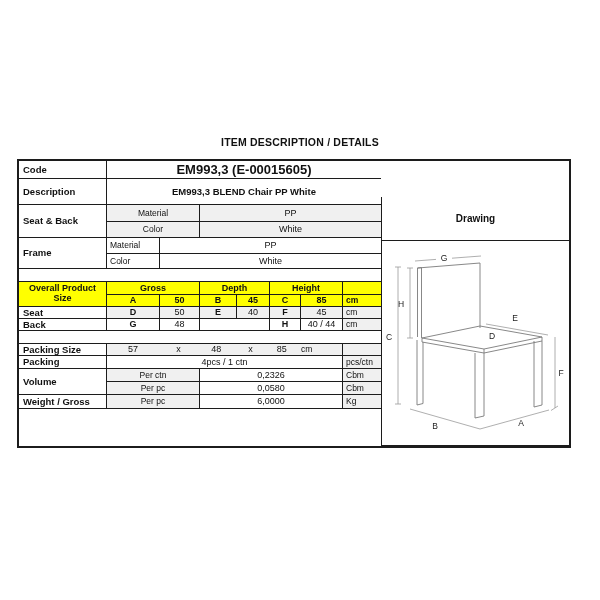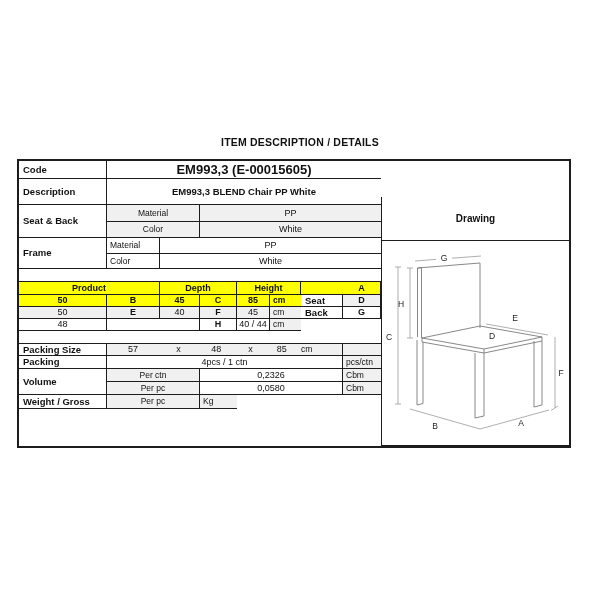--- a/index.html
+++ b/index.html
@@ -67,21 +67,25 @@
         <div class="c s5 no-r gray">White</div>
 
         <div class="c lab rs2">Frame</div>
         <div class="c left sm">Material</div>
         <div class="c s6 no-r">PP</div>
         <div class="c left sm">Color</div>
         <div class="c s6 no-r">White</div>
 
         <div class="c s8 no-r"></div>
 
-        <div class="c s2 yl">Product</div>
+        <div class="c yl rs2 two-line">
+          <span>Overall Product</span>
+          <span>Size</span>
+        </div>
+        <div class="c s2 yl">Gross</div>
         <div class="c s2 yl">Depth</div>
         <div class="c s2 yl">Height</div>
         <div class="c yl no-r"></div>
 
         <div class="c yl">A</div>
         <div class="c yl">50</div>
         <div class="c yl">B</div>
         <div class="c yl">45</div>
         <div class="c yl">C</div>
         <div class="c yl">85</div>
@@ -126,20 +130,21 @@
         <div class="c lab rs2">Volume</div>
         <div class="c s2 gray sm">Per ctn</div>
         <div class="c s4">0,2326</div>
         <div class="c gray no-r left sm">Cbm</div>
         <div class="c s2 gray sm">Per pc</div>
         <div class="c s4">0,0580</div>
         <div class="c gray no-r left sm">Cbm</div>
 
         <div class="c lab">Weight / Gross</div>
         <div class="c s2 gray sm">Per pc</div>
+        <div class="c s4">6,0000</div>
         <div class="c gray no-r left sm">Kg</div>
       </div>
 
       <div class="drawing-col">
         <div class="drawing-header">Drawing</div>
         <svg class="drawing-canvas" width="187" height="204" viewBox="0 0 187 204">
 
           <line class="dim-line" x1="16" y1="26" x2="16" y2="163"></line>
           <line class="dim-line" x1="13" y1="26" x2="19" y2="26"></line>
           <line class="dim-line" x1="13" y1="163" x2="19" y2="163"></line>

